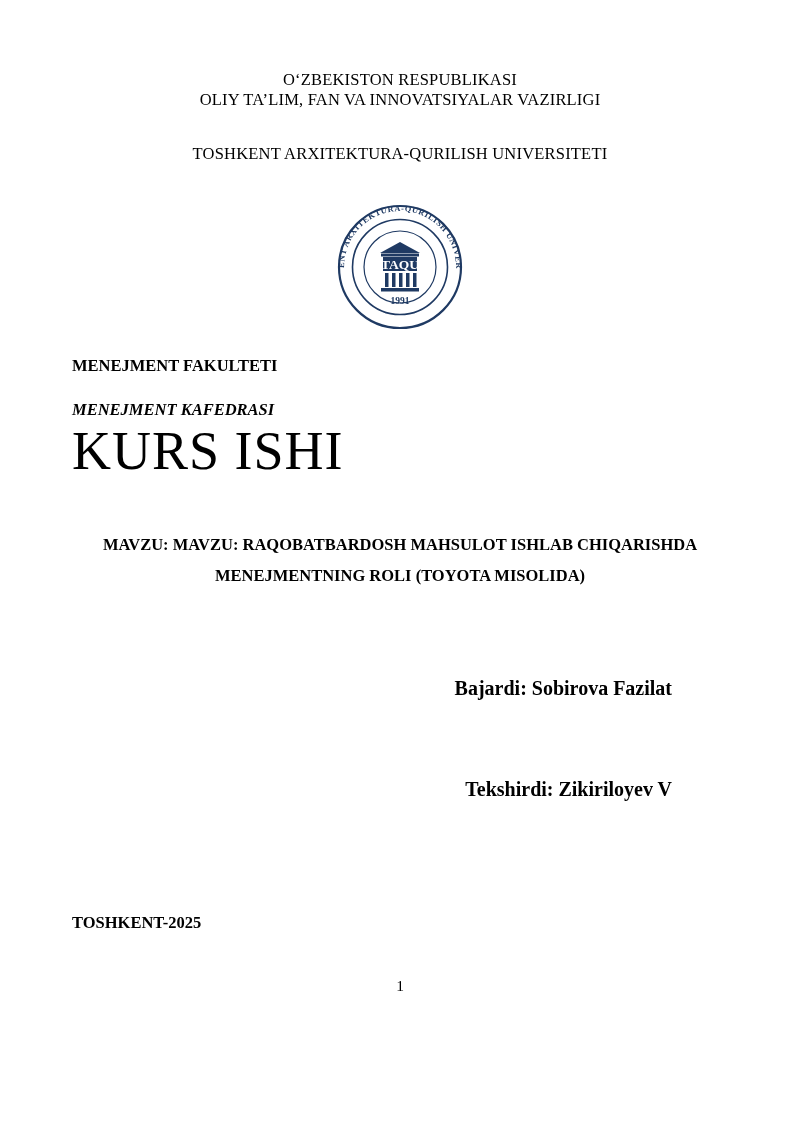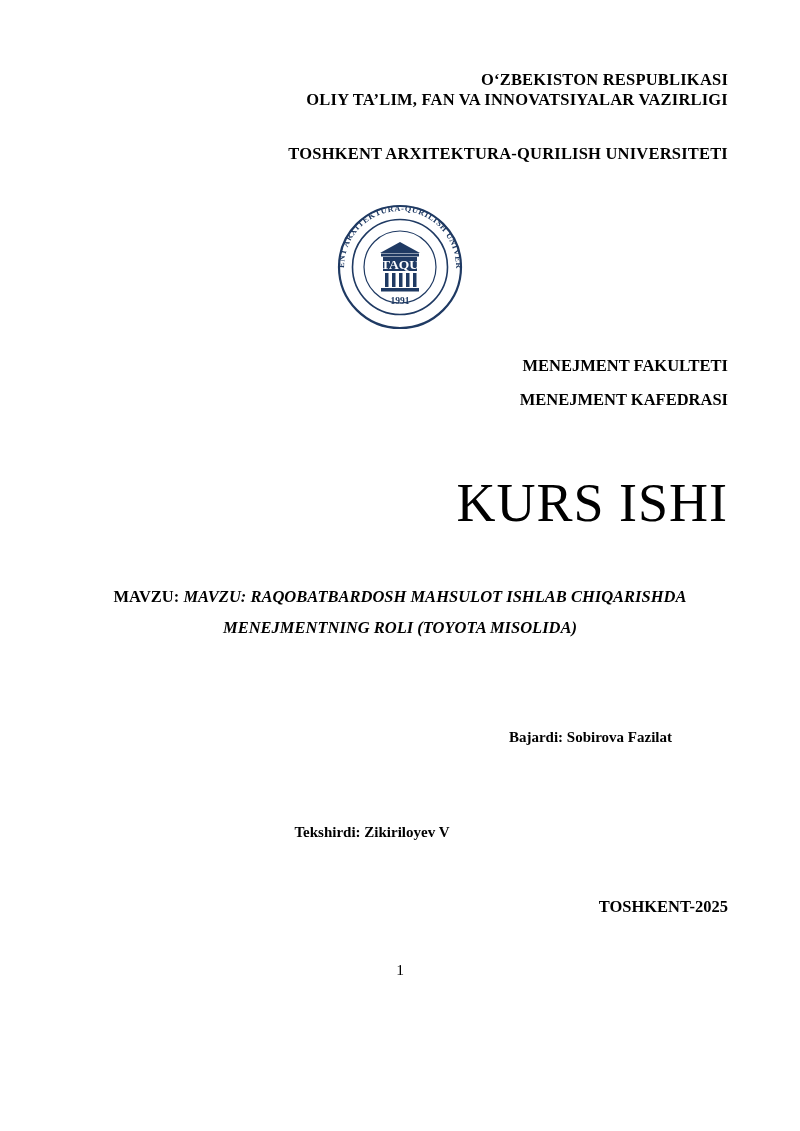--- a/index.html
+++ b/index.html
@@ -16,22 +16,22 @@
     overflow: hidden;
   }
   .page {
     width: 800px;
     height: 1131px;
     position: relative;
     box-sizing: border-box;
     padding: 0 72px;
   }
   .hdr {
-    text-align: right;
-    font-weight: bold;
+    text-align: center;
+    font-weight: normal;
     font-size: 16.5px;
     letter-spacing: 0.2px;
   }
   .hdr-1 { margin-top: 70px; }
   .hdr-2 { }
   .hdr-3 { margin-top: 34px; }
 
   
   .emblem-wrap {
     margin-top: 28px;
@@ -40,63 +40,62 @@
   }
   .emblem {
     width: 150px;
     height: 150px;
     position: relative;
   }
   .emblem svg { display: block; }
 
   
   .fac {
-    text-align: right;
+    text-align: left;
     font-weight: bold;
     font-size: 16.5px;
     margin-top: 14px;
   }
-  .fac + .fac { margin-top: 14px; }
+  .fac + .fac { margin-top: 24px; font-style: italic; }
 
   
   .doc-title {
-    text-align: right;
+    text-align: left;
     font-size: 54px;
     font-weight: normal;
     letter-spacing: 1px;
-    margin-top: 62px;
   }
 
   
   .subject {
     margin-top: 48px;
     text-align: center;
     font-size: 16.5px;
     font-weight: bold;
     line-height: 1.85;
   }
   .subject .lead { font-style: normal; text-align: right; }
-  .subject .em { font-style: italic; }
+  .subject .em { }
 
   
   .sig {
     text-align: right;
     font-weight: bold;
-    font-size: 15px;
+    font-size: 20px;
     padding-right: 56px;
   }
   .sig-1 { margin-top: 86px; }
-  .sig-2 { margin-top: 78px; text-align: center; }
+  .sig-2 { margin-top: 78px; }
 
   
   .city {
-    text-align: right;
+    text-align: left;
     font-weight: bold;
     font-size: 16.5px;
-    margin-top: 56px;
+    margin-top: 112px;
   }
   .pageno {
     text-align: center;
     font-size: 15.5px;
     margin-top: 44px;
   }
 </style>
 </head>
 <body>
 

